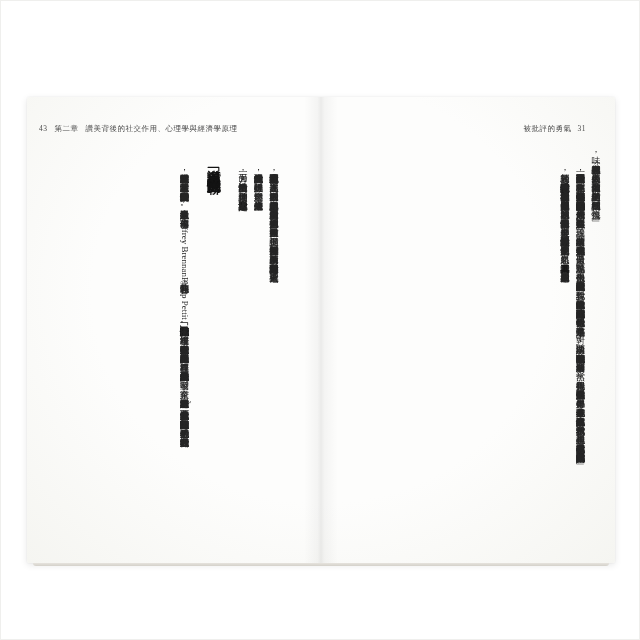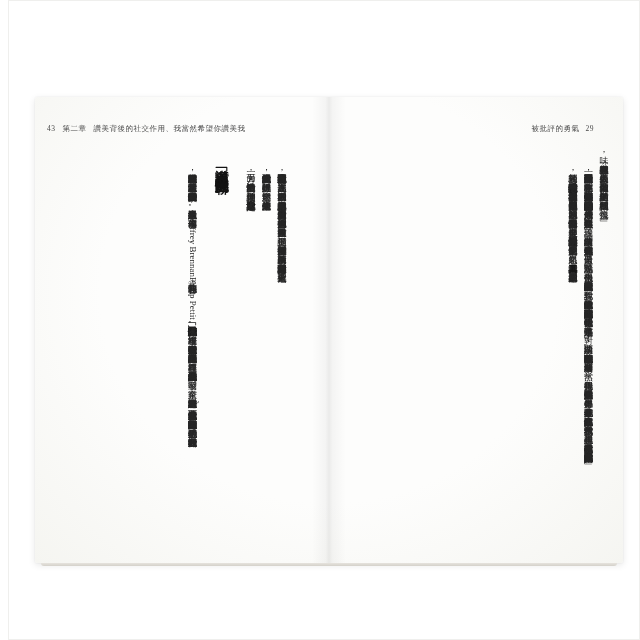--- a/index.html
+++ b/index.html
@@ -1,20 +1,20 @@
 <!DOCTYPE html>
 <html><head>
 <meta charset="utf-8">
 <style>
   html,body{margin:0;padding:0;}
   body{
     width:640px;height:640px;background:#ffffff;position:relative;overflow:hidden;
     font-family:"Liberation Serif","DejaVu Serif",serif;
   }
-  .canvas{position:absolute;inset:0;border:1px solid #efefed;box-sizing:border-box;background:#fff;margin-left:8px;}
+  .canvas{position:absolute;inset:0;border:1px solid #efefed;box-sizing:border-box;background:#fff;}
   .book{
     position:absolute;left:26px;top:96px;width:588px;height:466px;
     background:radial-gradient(ellipse at 50% 42%, #fdfdfc 55%, #f5f5f1 100%);
     box-shadow:0 2px 7px rgba(0,0,0,0.10), 0 0 2px rgba(0,0,0,0.07);
     border-radius:2px;
   }
   .book::after{
     content:"";position:absolute;left:6px;right:6px;bottom:-3px;height:3px;
     background:linear-gradient(#e6e3dd,#d4d1ca);border-radius:0 0 3px 3px;
   }
@@ -53,35 +53,35 @@
 </head>
 <body>
 
 <div class="canvas">
   <div class="book">
 
     <div class="page left">
       <div class="running lh">
         <span>43</span>
         <span>第二章</span>
-        <span>讚美背後的社交作用、我當然希望你讚美我</span>
+        <span>讚美背後的社交作用、心理學與經濟學原理</span>
       </div>
       <div class="vtext vl">
           <p class="indent"><span>我想莎拉和法蘭西斯的丈夫還有我婆婆並不知道他們的讚美充滿支配意味，使人感覺高高在上，或者在猜測別人的動機，他們想必會抗議說自己是出於善意，畢竟一句讚美怎麼可能會有別的用意？他們想必會指控別人沒有禮貌、很難搞或者愛跟人作對，但提到讚美，任何人都可能變得很難搞或愛跟人作對，因為就像茱蒂斯說的，這種自以為讓對方開心但其實會暗中削弱對方判斷力的做法，確實會把人惹毛。</span></p>
           <p class="indent"><span>不如人意的讚美就像糟糕的性愛，雖然說得很好聽，會燃起期望，但不知何故總是令人失望。</span></p>
           <p class="indent"><span>另一方面，恰當的讚美能激發活力，讓期望延伸擴大，並且透過</span><span class="b">自我肯定</span><span>來溫暖人心。</span></p>
           <h3>讚美與「自尊」的隱性關聯</h3>
           <p class="indent"><span>人類對讚美的需求以及它帶來的自尊感，隱含著相當深遠的意義，無怪乎有些哲學家深信讚美能為生活帶來驅動力——無論是私人生活還是公眾生活。傑佛瑞・布倫南（Geoffrey Brennan）和菲利普・佩迪特（Philip Pettit）就對隱藏在動機和目標背後的</span><span class="b">「隱性自尊經濟」</span><span>提出了看法。在市場經濟裡，人們之所以重視金錢並從事活動來獲取金錢，是因為金錢具有購買商品和服務的功能，在自尊經濟裡，別人的正面評語會變成使人成為樂於合作的員工、發明家、企業家、政治家或好鄰居的潛在誘因。</span><span class="sup">2</span><span>就像墨西哥灣流在大西洋洋流裡形成一股奇特水流一樣，隱藏在複雜且廣闊的人際生活背後那股對自尊的渴望，也形塑了我們的動機，通常還能對我們的目標和行</span></p>
         </div>
     </div>
 
     <div class="page right">
       <div class="running rh">
         <span>被批評的勇氣</span>
-        <span>29</span>
+        <span>31</span>
       </div>
       <div class="vtext vr">
           <p><span>味，我感覺心裡有一把怒火在蠢動，那真的很令人生氣，但我又不知道如何處理，那雖然是一句讚美的話，卻讓我感到很糟糕，很羞愧。」</span></p>
           <p class="indent"><span>法蘭西斯跟蓋瑞是一對還不到三十歲的夫妻，住在東安格利亞郊區，雖然他們不像莎拉與史蒂夫一樣在大都市裡過著學術生活，但是他們對讚美動機的敏感度同樣影響了伴侶關係的品質。他們兩人才新婚六個月，所以還在「熟悉如何共同生活」，蓋瑞說。法蘭西斯哼笑著說：「我們還在熟悉如何不僅當夫妻，還要做自己。」蓋瑞點了點頭，兩人似乎很合拍，直到法蘭西斯用嚴厲的口吻打破了和諧氣氛：「你對我說：『沒有人做的三明治像你做的一樣好吃。』」蓋瑞在聽到太太飆出這句話時感到相當詫異，「我覺得你很會做三明治，這難道是壞事嗎？」「對！」法蘭西斯說，就在蓋瑞做出一副「我放棄」的輕蔑手勢時，法蘭西斯接著解釋：「當然，我覺得很高興，但整件事的重點不只是幫你做三明治，把午餐弄好而已，你其實也在牽著我的鼻子走，讓我在忙亂的早上必須多做一件事，我當然希望你讚美我，但我不想被愚弄，這種讚美就是指使我做事的一種手段，它把我推進了一個我們已經同意不會讓彼此掉入的陷阱。」</span></p>
           <p class="indent"><span>基於個人經驗，我十分熟悉這種</span><span class="b">看似陷阱的讚美</span><span>所引發的憤怒感，當我的婆婆稱讚我「把老公的襯衫燙得很好」時，我感覺自己被牢牢限制在傳統家庭主婦的角色裡，她以為我皺起眉頭、吃力呼吸是為了要克制喜悅的情緒，但其實完全不是那樣，當我為了某件毫</span><span class="b">無意義</span><span>的事情而受到稱讚時，我需要克制的並不是喜悅，而是怒氣，我感覺讚美把人當成</span><span class="b">工具</span><span>，用來把我塑造成我不想成為的那種人。</span></p>
         </div>
     </div>
 
     <div class="gutter"></div>
   </div>

